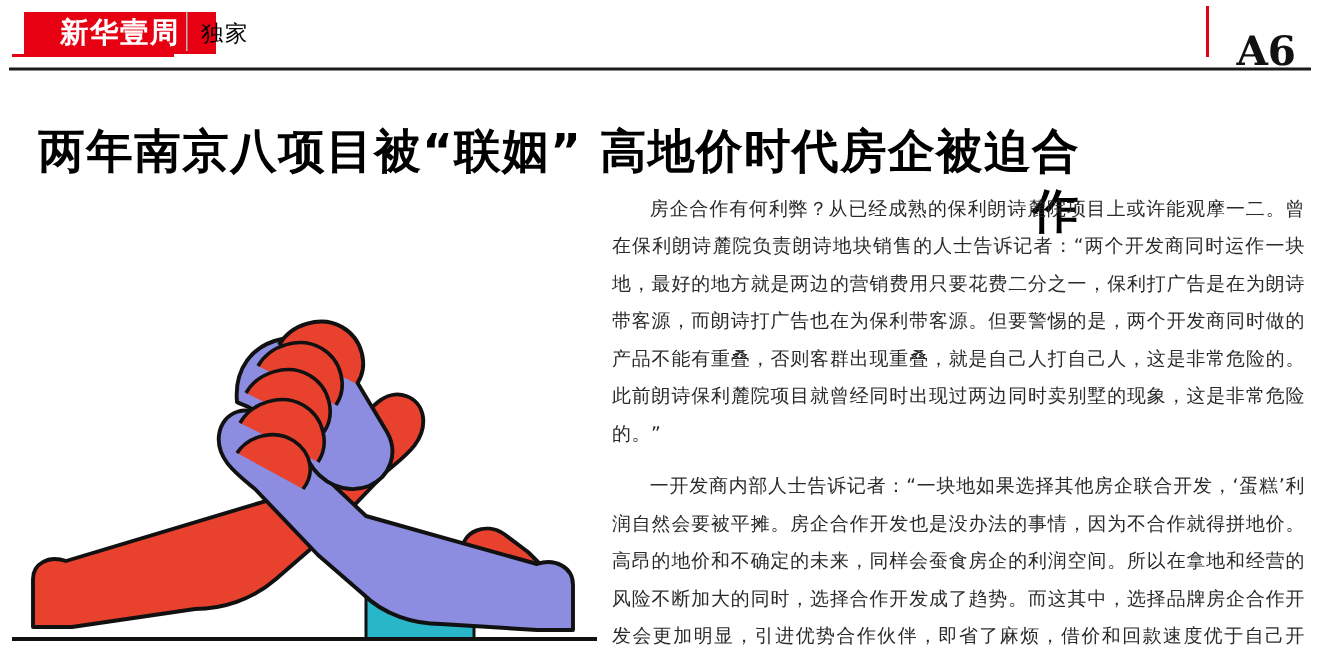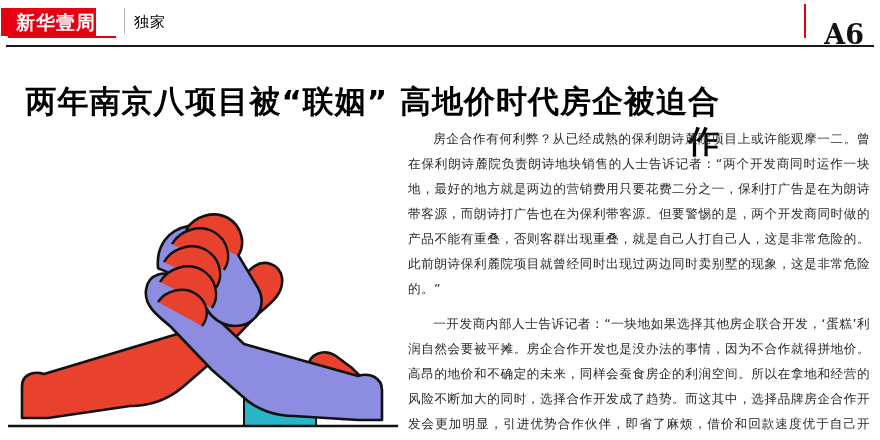--- a/index.html
+++ b/index.html
@@ -24,28 +24,28 @@
   
   .masthead {
     position: absolute;
     left: 0;
     top: 0;
     width: 880px;
     height: 46px;
   }
   .logo-box {
     position: absolute;
-    left: 1px;
+    left: 16px;
     top: 8px;
-    width: 95px;
+    width: 128px;
     height: 28px;
     background: #e60012;
     display: flex;
     align-items: center;
-    justify-content: flex-end;
+    justify-content: center;
     box-sizing: border-box;
   }
   .logo-text {
     color: #ffffff;
     font-size: 19px;
     font-weight: bold;
     letter-spacing: 1px;
     line-height: 1;
     font-family: "DejaVu Sans", "Liberation Sans", sans-serif;
   }

